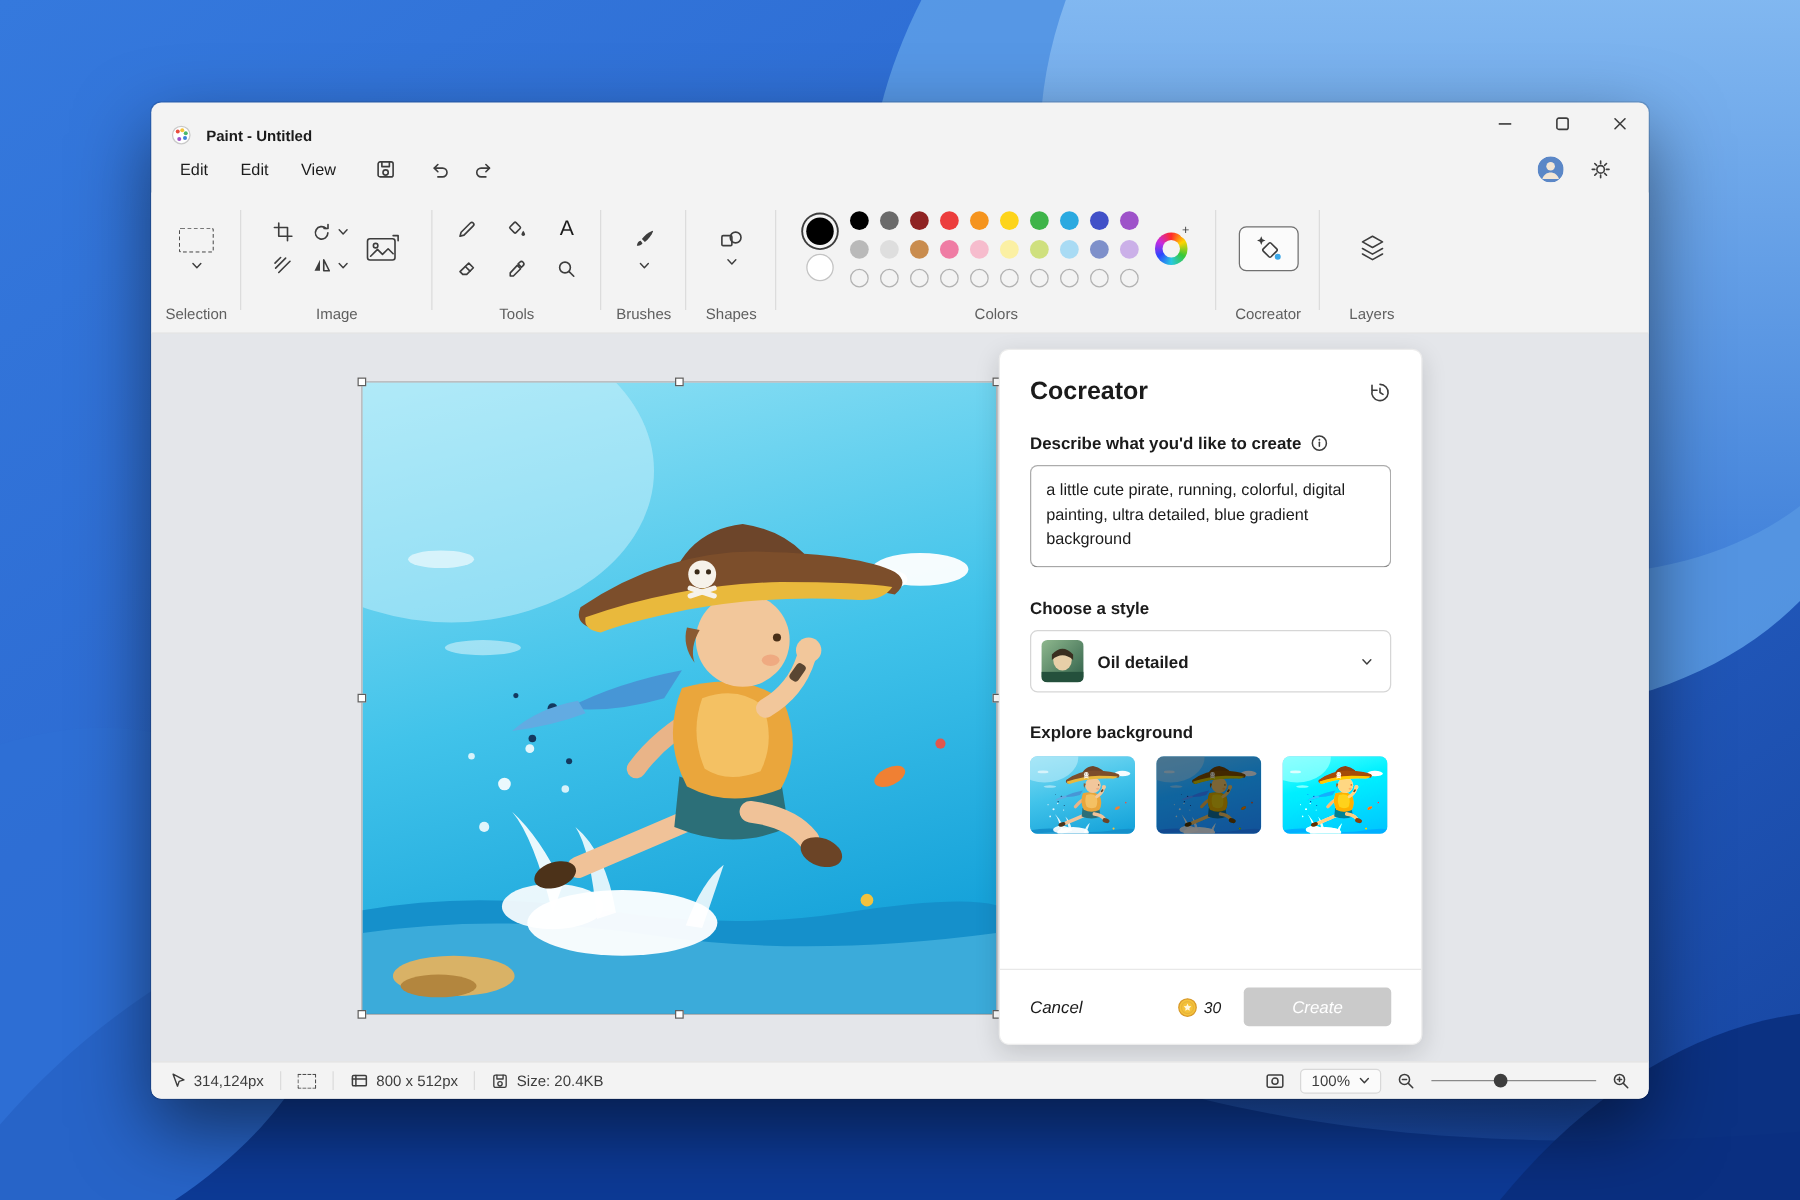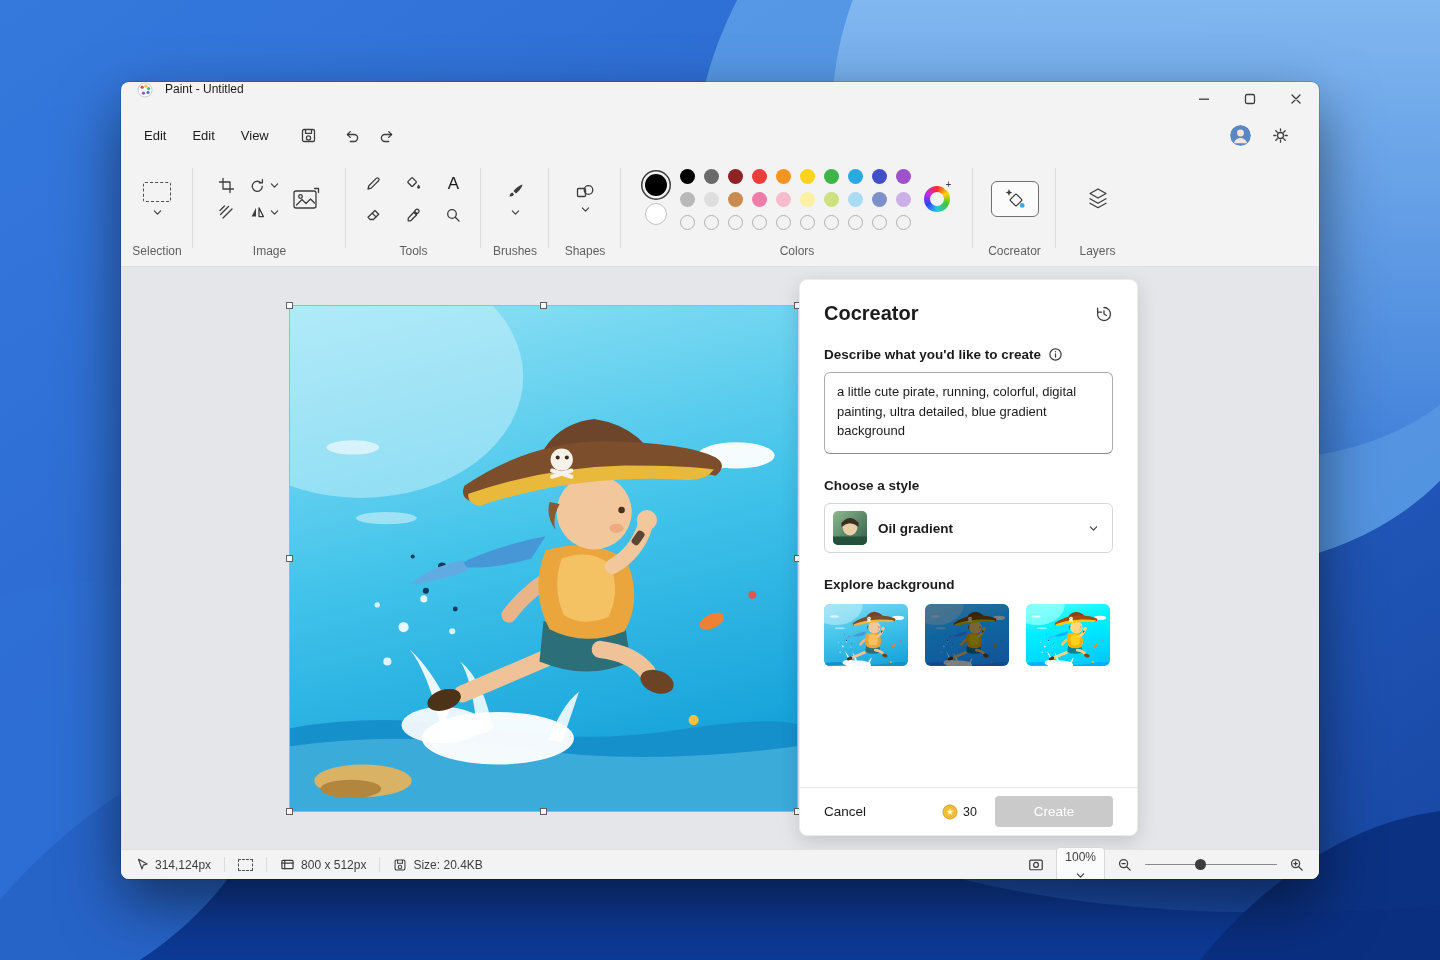--- a/index.html
+++ b/index.html
@@ -5,21 +5,21 @@
   html,body{margin:0;padding:0;width:1440px;height:960px;overflow:hidden;
     font-family:"Liberation Sans",sans-serif;background:#2a67cf;position:relative;}
   .wallpaper{position:absolute;inset:0;}
   .wallpaper svg{display:block;width:100%;height:100%;}
 
   
   .window{position:absolute;left:121px;top:82px;width:1198px;height:797px;
     background:#f3f3f3;border-radius:8px;overflow:hidden;
     box-shadow:0 24px 60px rgba(0,0,0,.5),0 0 0 1px rgba(0,0,0,.12);}
 
-  .titlebar{height:34px;display:flex;align-items:flex-start;padding-left:16px;}
+  .titlebar{height:34px;display:flex;align-items:flex-end;padding-left:16px;font-weight:bold;}
   .title-text{font-size:12px;color:#1b1b1b;margin-left:12px;}
   .win-controls{margin-left:auto;display:flex;height:100%;}
   .win-btn{width:46px;display:flex;align-items:center;justify-content:center;}
 
   .menubar{height:38px;display:flex;align-items:center;padding:0 10px 0 10px;}
   .menu-item{padding:6px 13px;font-size:13px;color:#1b1b1b;border-radius:5px;}
   .mb-btn{width:34px;height:30px;display:flex;align-items:center;justify-content:center;border-radius:5px;}
   .mb-sep{width:10px;}
   .menubar-right{margin-left:auto;display:flex;align-items:center;gap:12px;padding-right:12px;}
   .avatar{width:21px;height:21px;border-radius:50%;overflow:hidden;}
@@ -78,37 +78,37 @@
     display:flex;align-items:center;gap:11px;padding:0 14px 0 8px;}
   .style-thumb{width:34px;height:34px;border-radius:5px;overflow:hidden;flex:0 0 auto;}
   .style-thumb svg{display:block;width:100%;height:100%;}
   .style-value{font-size:13.5px;font-weight:600;color:#1b1b1b;}
   .style-select .chev{margin-left:auto;}
   .variations{margin-top:12px;display:flex;gap:17px;}
   .var-thumb{width:84px;height:62px;border-radius:6px;overflow:hidden;background:#9cd4ee;}
   .var-thumb svg{display:block;width:100%;height:100%;}
   .var-2 svg{filter:brightness(.5) saturate(1.7) hue-rotate(14deg);}
   .var-3 svg{filter:saturate(1.7) brightness(1.08) contrast(1.06);}
-  .panel-footer{position:absolute;left:0;right:0;bottom:0;height:48px;border-top:1px solid #e8e8e8;
-    display:flex;align-items:center;padding:0 24px;box-sizing:border-box;}
+  .panel-footer{position:absolute;left:0;right:0;bottom:0;height:60px;border-top:1px solid #e8e8e8;
+    display:flex;align-items:center;padding:0 24px;box-sizing:border-box;font-style:italic;}
   .cancel{font-size:13.5px;color:#1b1b1b;}
   .credits{margin-left:auto;display:flex;align-items:center;gap:5px;font-size:12.5px;color:#1b1b1b;}
   .create-btn{margin-left:18px;width:118px;height:31px;border-radius:4px;background:#cacaca;color:#fff;
     font-size:13.5px;display:flex;align-items:center;justify-content:center;}
 
   
   .statusbar{position:absolute;left:0;right:0;bottom:0;height:30px;background:#f3f3f3;
     border-top:1px solid #e1e1e1;display:flex;align-items:center;font-size:12px;color:#3d3d3d;
     padding:0 14px;box-sizing:border-box;}
   .sb-item{display:flex;align-items:center;gap:6px;white-space:nowrap;}
   .sb-div{width:1px;height:15px;background:#dcdcdc;margin:0 13px;}
   .sb-dashed{width:13px;height:10px;border:1px dashed #4e4e4e;border-radius:1px;}
   .sb-right{margin-left:auto;display:flex;align-items:center;gap:12px;}
   .zoom-select{display:flex;align-items:center;gap:7px;border:1px solid #d8d8d8;border-radius:4px;
-    padding:2px 8px;background:#fbfbfb;flex-direction:column;}
+    padding:2px 8px;background:#fbfbfb;}
   .slider{width:132px;height:14px;position:relative;}
   .slider-track{position:absolute;top:6px;left:0;right:0;height:1.6px;background:#8a8a8a;border-radius:1px;}
   .slider-thumb{position:absolute;left:38%;top:1.5px;width:11px;height:11px;background:#3d3d3d;border-radius:50%;}
 
   .ico{display:block;}
   .stroke{fill:none;stroke:#3d3d3d;stroke-width:1.3;stroke-linecap:round;stroke-linejoin:round;}
 </style>
 </head>
 <body>
 
@@ -519,21 +519,21 @@
                   <stop offset="0" stop-color="#8fb88e"></stop>
                   <stop offset="1" stop-color="#2e5e48"></stop>
                 </linearGradient>
               </defs>
             <rect width="32" height="32" fill="url(#stG)"></rect>
             <ellipse cx="16" cy="15" rx="7" ry="8" fill="#e7cfa8"></ellipse>
             <path d="M8 11 Q16 2 24 11 L24 15 Q16 8 8 15 Z" fill="#3a2f20"></path>
             <rect y="24" width="32" height="8" fill="#24503c"></rect>
           </svg>
         </div>
-        <span class="style-value">Oil gradient</span>
+        <span class="style-value">Oil detailed</span>
         <svg class="chev" viewBox="0 0 10 6">
             <path class="stroke" d="M1.5 1.2L5 4.8l3.5-3.6"></path>
           </svg>
       </div>
 
       <div class="lbl" style="margin-top:24px">Explore background</div>
       <div class="variations">
         <div class="var-thumb var-1">
           <svg viewBox="0 0 500 500" preserveAspectRatio="xMidYMid slice">
               <use href="#art"></use>

